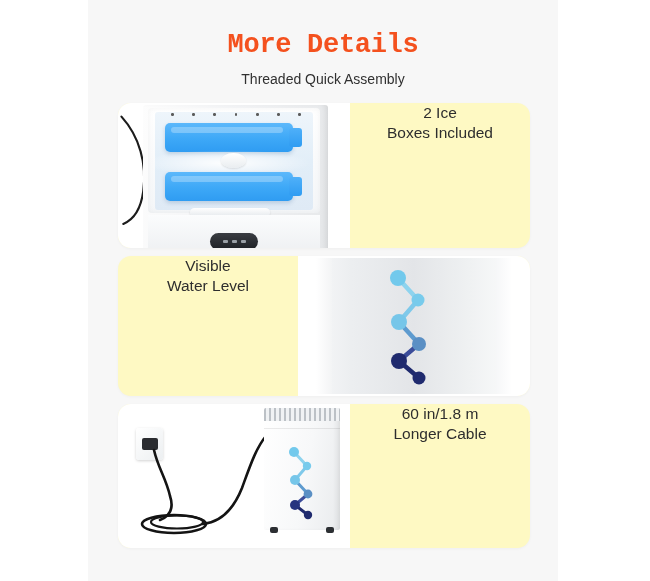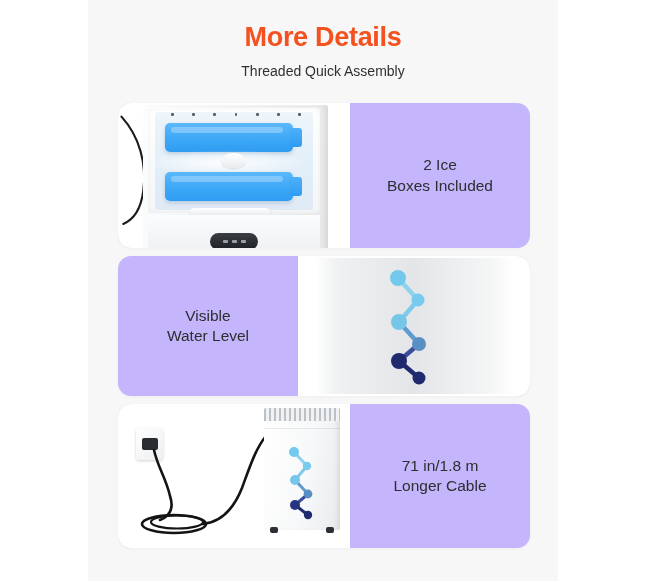--- a/index.html
+++ b/index.html
@@ -34,47 +34,47 @@
   
   .header {
     position: absolute;
     left: 0;
     top: 0;
     width: 470px;
     text-align: center;
   }
   .main-title {
     margin: 0;
-    padding-top: 21px;
+    padding-top: 29px;
     font-size: 27px;
     font-weight: bold;
     letter-spacing: -0.3px;
     color: #f4511e;
     line-height: 1.2;
+    font-family: Liberation Mono, monospace;
   }
   .sub-title {
     margin: 0;
     padding-top: 10px;
     font-size: 14px;
     font-weight: normal;
     color: #303030;
     line-height: 1.2;
   }
 
   
   .card {
     position: absolute;
     left: 30px;           
     width: 412px;         
-    background: #c4b5fd;
+    background: #fef9c3;
     border-radius: 13px;
     box-shadow: 0 1px 3px rgba(0,0,0,0.035);
     overflow: hidden;
     display: flex;
-    align-items: center;
   }
   .card-1 { top: 103px; height: 145px; }
   .card-2 { top: 256px; height: 140px; }
   .card-3 { top: 404px; height: 144px; }
 
   .media {
     position: relative;
     width: 232px;
     height: 100%;
     flex: none;
@@ -412,18 +412,18 @@
               <circle cx="22" cy="50" r="4.4" fill="#5A8FC4"></circle>
               <circle cx="9" cy="61" r="5" fill="#27357F"></circle>
               <circle cx="22" cy="71" r="4.2" fill="#1F2A6E"></circle>
             </svg>
 
             <div class="wheel wheel-l"></div>
             <div class="wheel wheel-r"></div>
           </div>
         </div>
       </div>
-      <div class="caption">71 in/1.8 m
+      <div class="caption">60 in/1.8 m
 Longer Cable</div>
     </div>
 
   </div>
 </div>
 
 </body></html>

